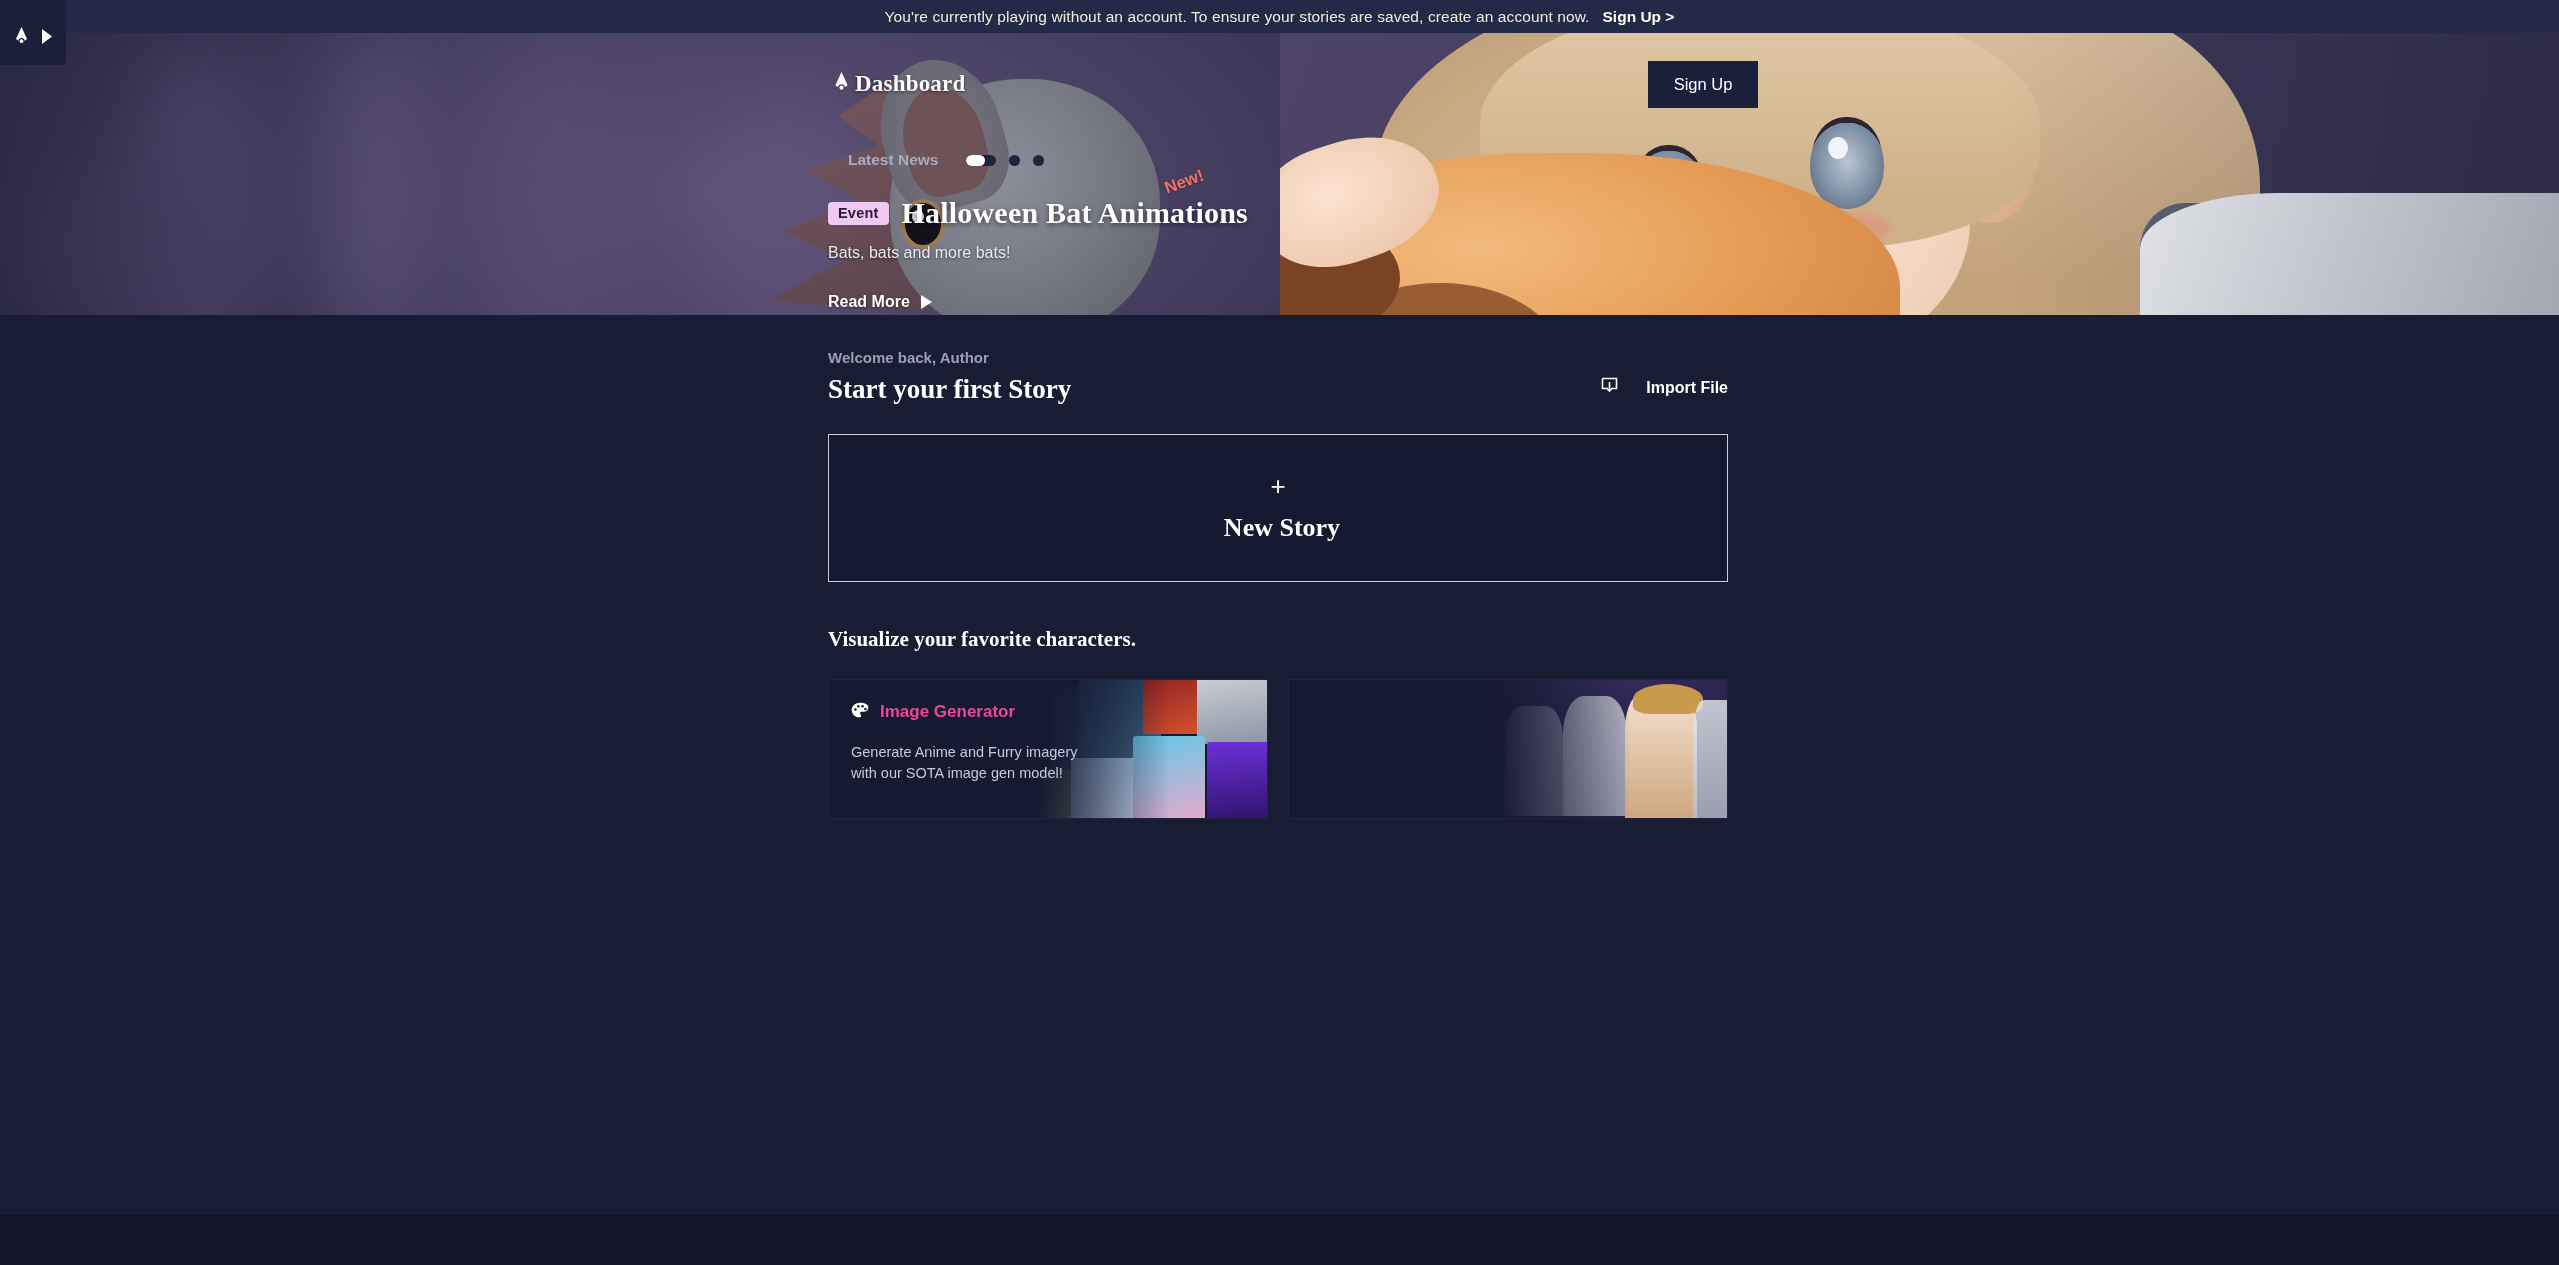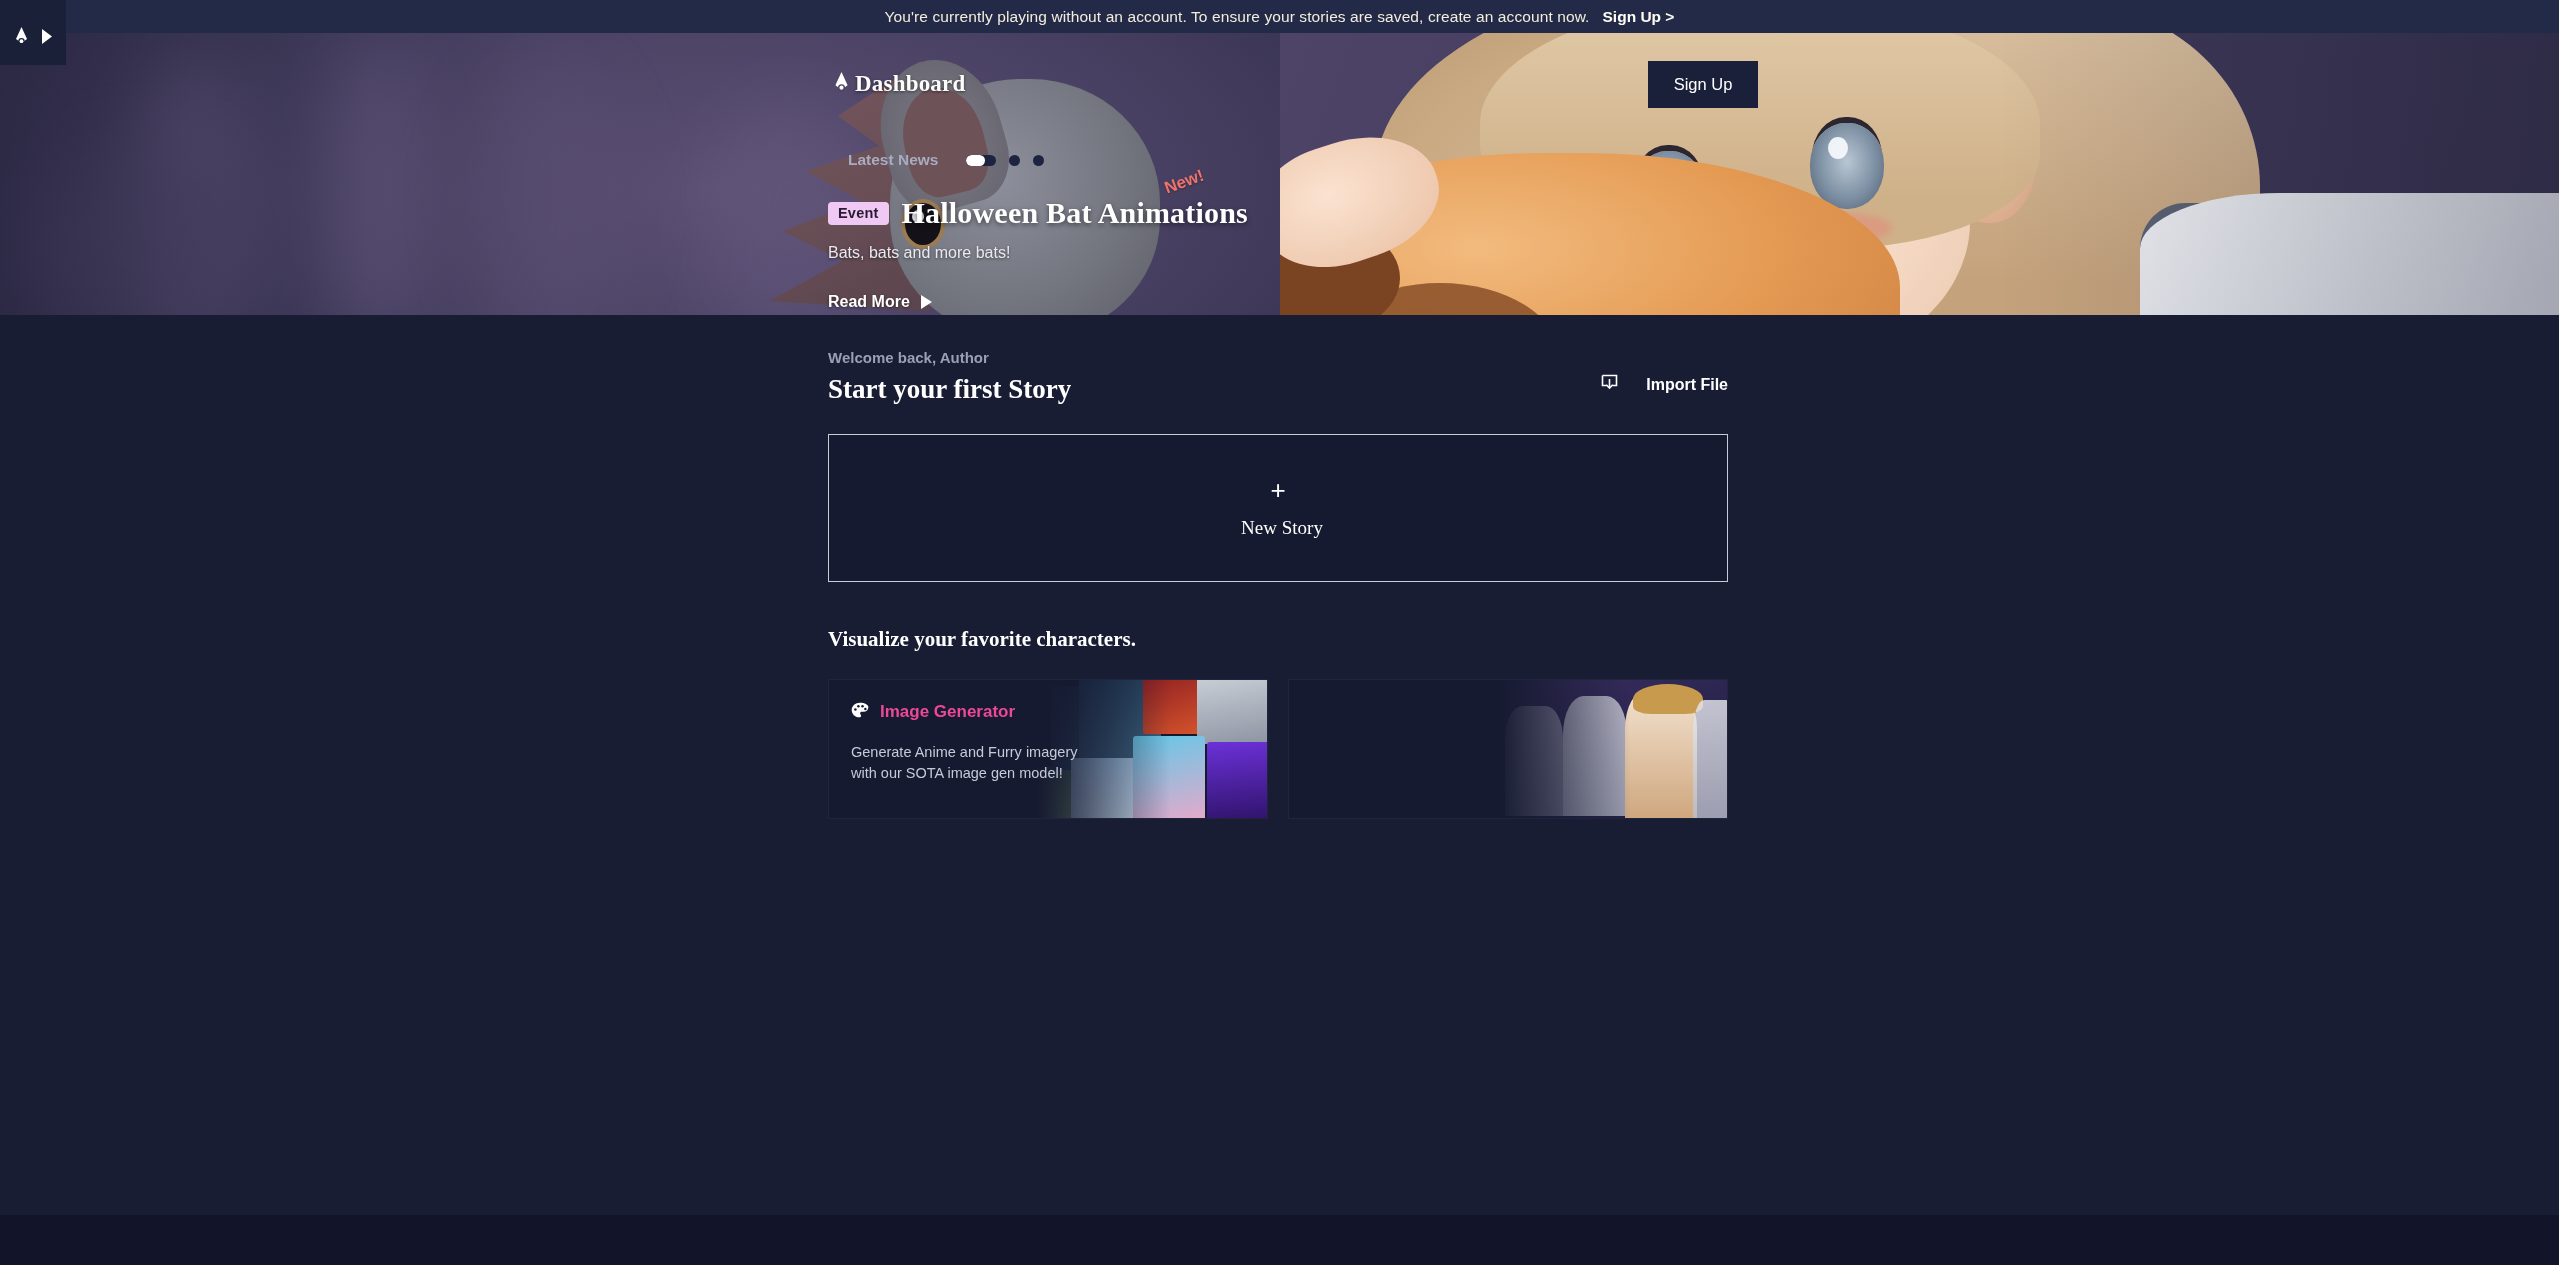--- a/index.html
+++ b/index.html
@@ -211,37 +211,37 @@
   .tri-right{
     width:0;height:0;border-left:11px solid #ffffff;
     border-top:7px solid transparent;border-bottom:7px solid transparent;
   }
 
   
   .main{ position:absolute; left:0; top:315px; width:2559px; height:900px; background:#191d34; }
   .content{ position:absolute; left:828px; top:0; width:900px; }
 
   .welcome{ font-size:15px; color:#9b9fb4; margin-top:34px; font-weight:600; }
-  .start-row{ display:flex; align-items:flex-start; justify-content:space-between; margin-top:8px; }
+  .start-row{ display:flex; align-items:center; justify-content:space-between; margin-top:8px; }
   .start-title{
     font-family:"Liberation Serif", serif; font-weight:700; font-size:27px; color:#ffffff;
   }
   .import-btn{
     display:flex; align-items:center; gap:28px; cursor:pointer; padding-bottom:4px;
   }
   .import-btn .label{ font-size:16px; font-weight:700; color:#ffffff; }
 
   .new-story-card{
     margin-top:29px; height:148px; border:1.5px solid #c9cbd8; background:#161a30;
     display:flex; flex-direction:column; align-items:center; justify-content:center; gap:14px;
     cursor:pointer;
   }
   .plus{ font-size:26px; color:#ffffff; line-height:1; font-weight:400; }
   .new-story-label{
-    font-family:"Liberation Serif", serif; font-weight:400; font-size:19px; color:#ffffff;margin-left:8px;
+    font-family:"Liberation Serif", serif; font-weight:700; font-size:26px; color:#ffffff;margin-left:8px;
   }
 
   .viz-title{
     margin-top:45px;
     font-family:"Liberation Serif", serif; font-weight:700; font-size:21px; color:#ffffff;
   }
 
   .cards{ display:flex; gap:20px; margin-top:27px; }
   .tool-card{
     position:relative; width:484px; height:140px; background:#161a30;

